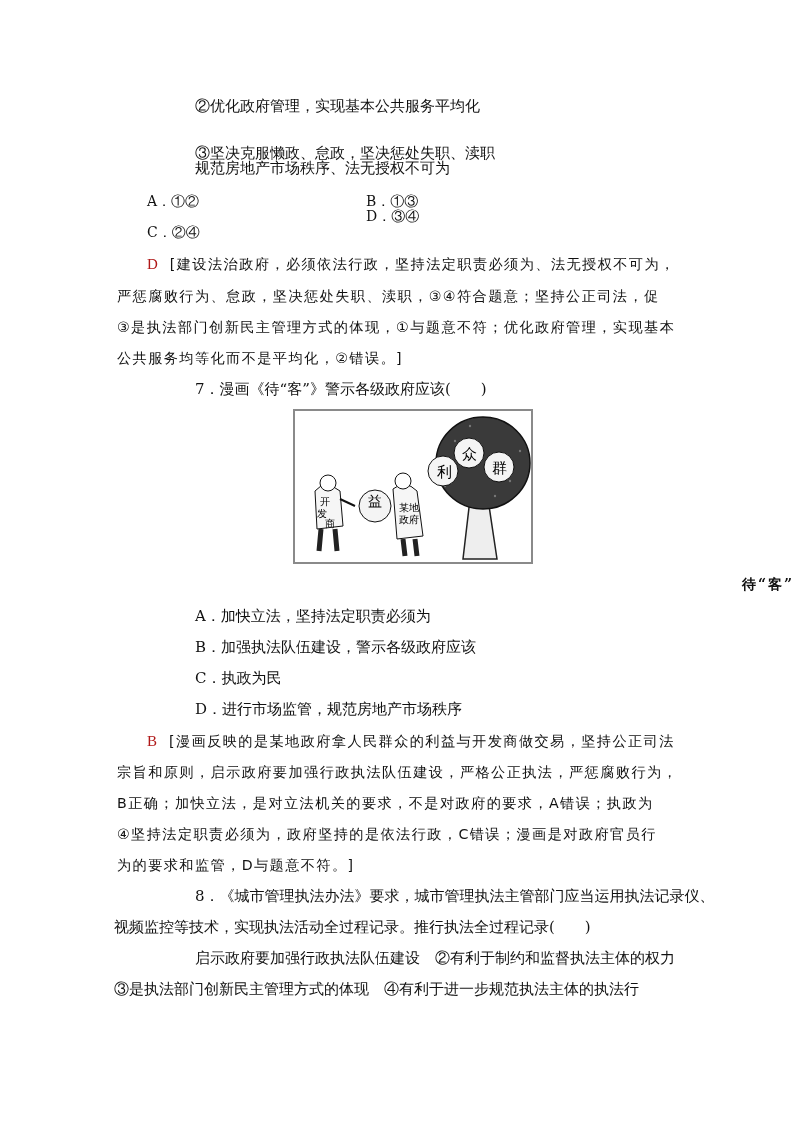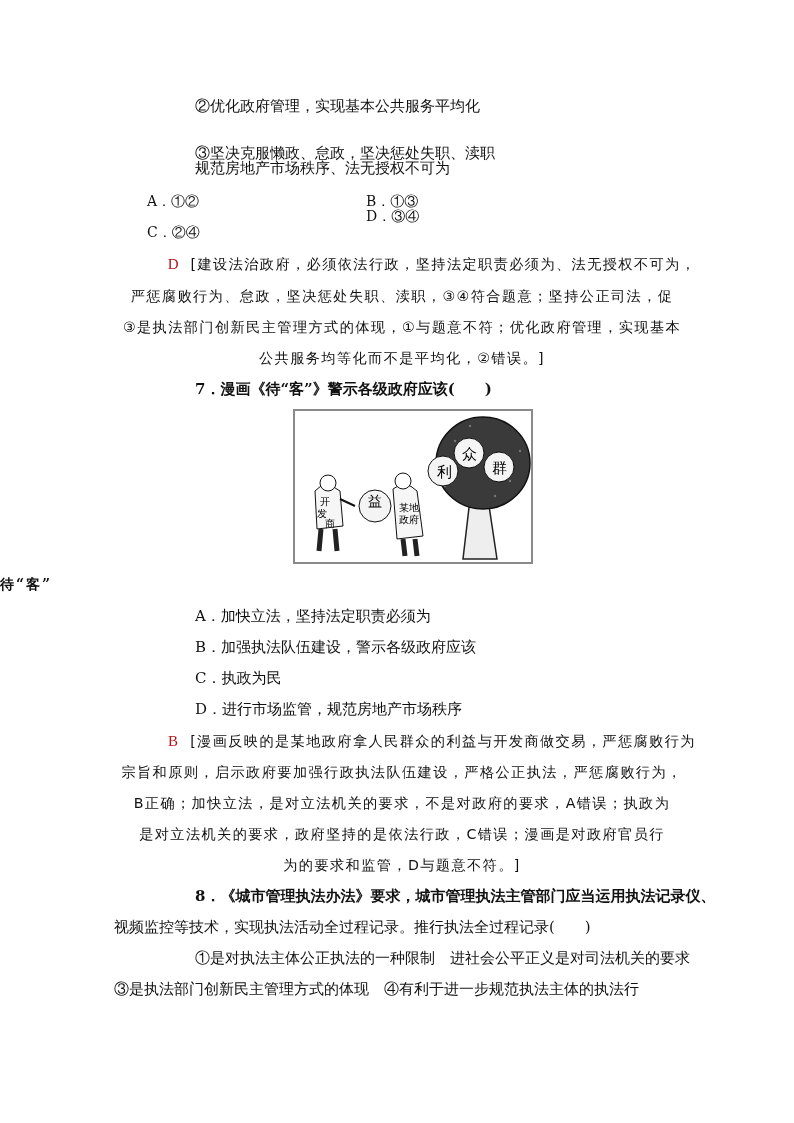--- a/index.html
+++ b/index.html
@@ -2,25 +2,25 @@
 <html><head>
 <meta charset="utf-8">
 <style>
   html, body { margin: 0; padding: 0; background: #ffffff; }
   body { width: 794px; height: 1123px; position: relative; overflow: hidden;
          font-family: "DejaVu Serif", "Liberation Serif", serif; color: #111; }
   .line { position: absolute; left: 114px; width: 570px; font-size: 15px; line-height: 20px; white-space: nowrap; }
   .ind { left: 147px; margin-left: 48px; }
   .opt { position: absolute; font-size: 14px; line-height: 20px; white-space: nowrap; }
   .expl { position: absolute; left: 117px; width: 570px; font-size: 14.2px; line-height: 20px; white-space: nowrap;
-          font-family: "DejaVu Sans", "Liberation Sans", sans-serif; letter-spacing: 1.4px; text-align: center; }
+          font-family: "DejaVu Sans", "Liberation Sans", sans-serif; letter-spacing: 1.4px; }
   .ans { color: #b01818; font-family: "Liberation Serif", serif; font-size: 15px; margin-right: 12px; letter-spacing: 0; }
-  .bold { font-weight: bold; }
+  .bold { font-weight: normal; }
   .frame { position: absolute; left: 293px; top: 409px; width: 236px; height: 151px; border: 2px solid #8a8a8a; background: #fff; }
-  .caption { position: absolute; left: 0; width: 794px; text-align: left; top: 576px; font-size: 14px; font-weight: bold; letter-spacing: 2px; }
+  .caption { position: absolute; left: 0; width: 794px; text-align: right; top: 576px; font-size: 14px; font-weight: bold; letter-spacing: 2px; }
 </style>
 </head>
 <body>
 
 <div class="line ind" style="top:96px">②优化政府管理，实现基本公共服务平均化</div>
 <div class="line ind" style="top:143px">③坚决克服懒政、怠政，坚决惩处失职、渎职</div>
 <div class="line ind" style="top:158px">规范房地产市场秩序、法无授权不可为</div>
 <div class="opt" style="left:147px;top:191px">A．①②</div>
 <div class="opt" style="left:366px;top:191px">B．①③</div>
 <div class="opt" style="left:147px;top:222px">C．②④</div>
@@ -76,23 +76,23 @@
   </svg>
 </div>
 <div class="caption">待“客”</div>
 
 <div class="line ind" style="top:606px">A．加快立法，坚持法定职责必须为</div>
 <div class="line ind" style="top:637px">B．加强执法队伍建设，警示各级政府应该</div>
 <div class="line ind" style="top:668px">C．执政为民</div>
 <div class="line ind" style="top:699px">D．进行市场监管，规范房地产市场秩序</div>
 
 <div class="expl" style="top:731px;left:147px">
-  <span class="ans">B</span><span>[漫画反映的是某地政府拿人民群众的利益与开发商做交易，严惩腐败行为</span>
+  <span class="ans">B</span><span>[漫画反映的是某地政府拿人民群众的利益与开发商做交易，坚持公正司法</span>
 </div>
 <div class="expl" style="top:762px">宗旨和原则，启示政府要加强行政执法队伍建设，严格公正执法，严惩腐败行为，</div>
 <div class="expl" style="top:793px">B正确；加快立法，是对立法机关的要求，不是对政府的要求，A错误；执政为</div>
-<div class="expl" style="top:824px">是对立法机关的要求，政府坚持的是依法行政，C错误；漫画是对政府官员行</div>
+<div class="expl" style="top:824px">④坚持法定职责必须为，政府坚持的是依法行政，C错误；漫画是对政府官员行</div>
 <div class="expl" style="top:855px">为的要求和监管，D与题意不符。]</div>
 
 <div class="line ind bold" style="top:886px;width:540px">8．《城市管理执法办法》要求，城市管理执法主管部门应当运用执法记录仪、</div>
 <div class="line" style="top:917px">视频监控等技术，实现执法活动全过程记录。推行执法全过程记录(　　)</div>
-<div class="line ind" style="top:948px">①是对执法主体公正执法的一种限制　进社会公平正义是对司法机关的要求</div>
+<div class="line ind" style="top:948px">启示政府要加强行政执法队伍建设　②有利于制约和监督执法主体的权力</div>
 <div class="line" style="top:979px">③是执法部门创新民主管理方式的体现　④有利于进一步规范执法主体的执法行</div>
 
 </body></html>

